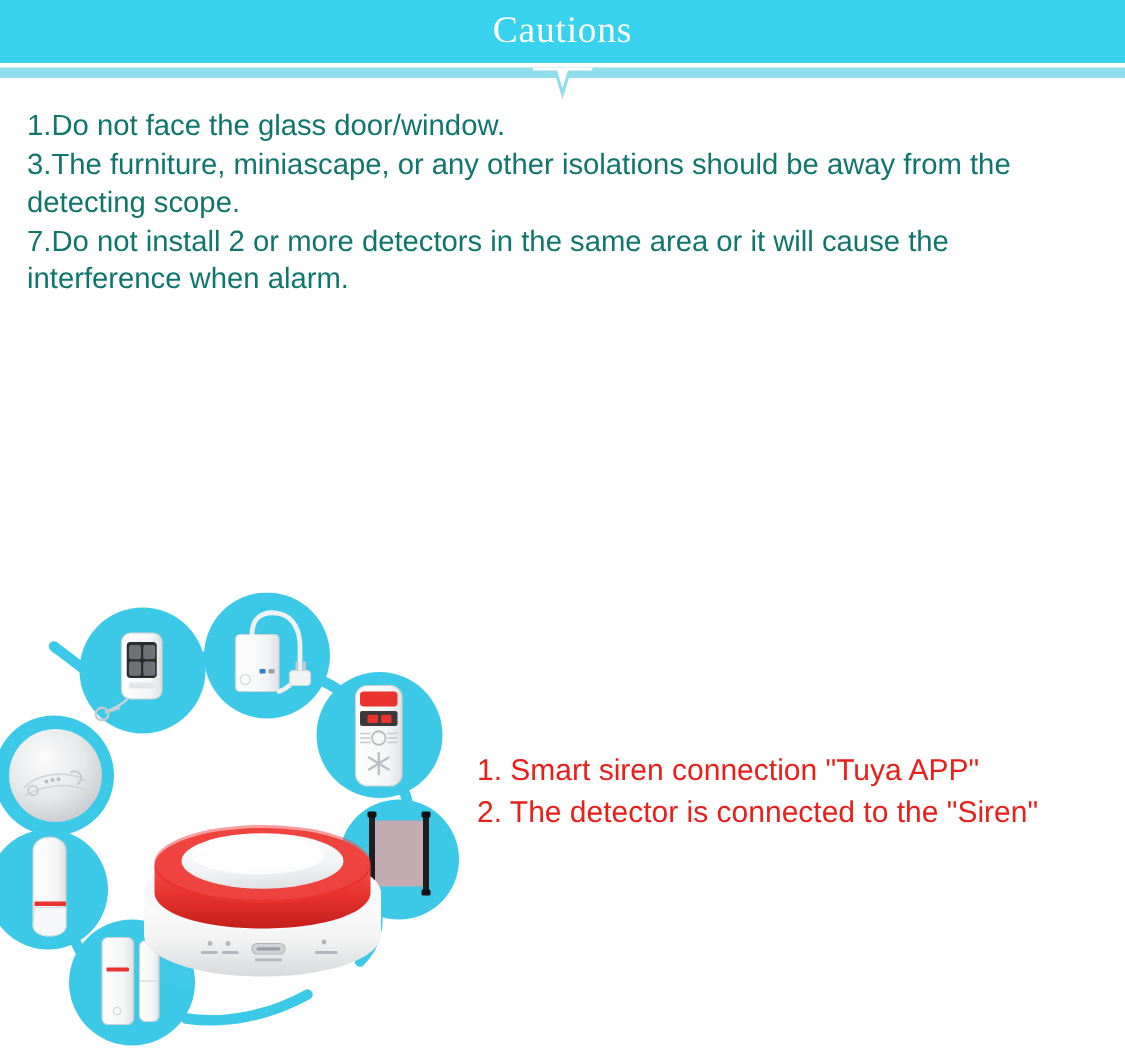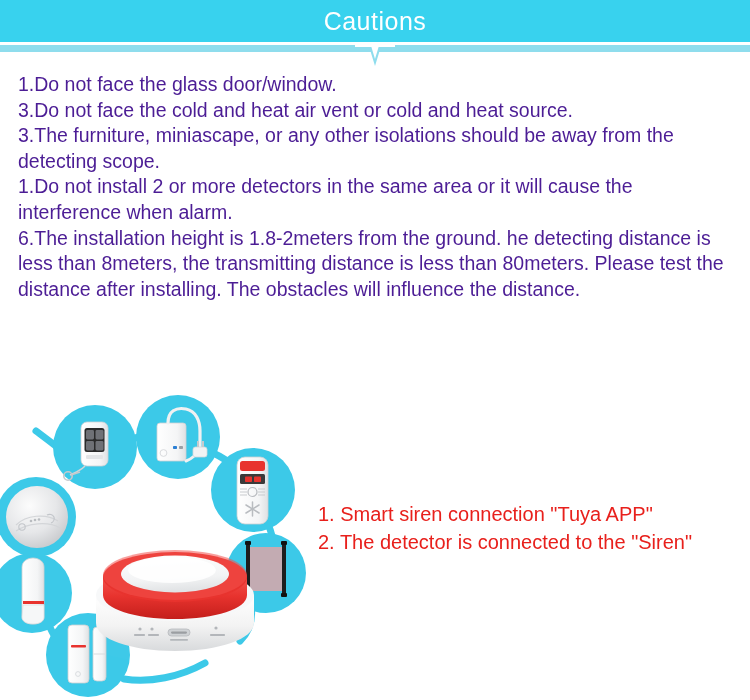--- a/index.html
+++ b/index.html
@@ -26,21 +26,21 @@
   .banner-title {
     position: absolute;
     left: 0; top: 0;
     width: 750px;
     line-height: 42px;
     text-align: center;
     color: #ffffff;
     font-size: 25px;
     font-weight: 400;
     letter-spacing: 0.5px;
-    font-family: Liberation Sans, sans-serif;
+    font-family: Liberation Serif, serif;
   }
   .banner-underline {
     position: absolute;
     left: 0; top: 45px;
     width: 750px;
     height: 7px;
     background: #8fdded;
   }
   .banner-notch {
     position: absolute;
@@ -50,21 +50,21 @@
     height: 22px;
     overflow: visible;
   }
 
   
   .cautions-list {
     position: absolute;
     left: 18px;
     top: 72px;
     width: 716px;
-    color: #4c1d95;
+    color: #0f766e;
     font-size: 19.5px;
     line-height: 25.6px;
     font-family: "Liberation Sans", "DejaVu Sans", sans-serif;
   }
   .cautions-list p {
     margin: 0;
     padding: 0;
   }
 
   
@@ -98,24 +98,22 @@
 <div class="banner-underline"></div>
 <div class="banner-notch">
   <svg width="40" height="22" viewBox="0 0 40 22">
     <path d="M0,0 L40,0 L40,2 L25,2 L20,19 L15,2 L0,2 Z" fill="#ffffff"></path>
     <path d="M14.2,2 L20,21 L25.8,2 L23.6,2 L20,14 L16.4,2 Z" fill="#8fdded"></path>
   </svg>
 </div>
 
 <div class="cautions-list">
   <p>1.Do not face the glass door/window.</p>
-  <p>3.Do not face the cold and heat air vent or cold and heat source.</p>
   <p>3.The furniture, miniascape, or any other isolations should be away from the detecting scope.</p>
-  <p>1.Do not install 2 or more detectors in the same area or it will cause the interference when alarm.</p>
-  <p>6.The installation height is 1.8-2meters from the ground. he detecting distance is less than 8meters, the transmitting distance is less than 80meters. Please test the distance after installing. The obstacles will influence the distance.</p>
+  <p>7.Do not install 2 or more detectors in the same area or it will cause the interference when alarm.</p>
 </div>
 
 <div class="diagram">
 <svg width="320" height="305" viewBox="0 0 320 305">
   <defs>
     <radialGradient id="smokeGrad" cx="38%" cy="32%" r="72%">
       <stop offset="0%" stop-color="#fcfcfc"></stop>
       <stop offset="60%" stop-color="#e6e7e9"></stop>
       <stop offset="100%" stop-color="#c9cbce"></stop>
     </radialGradient>

